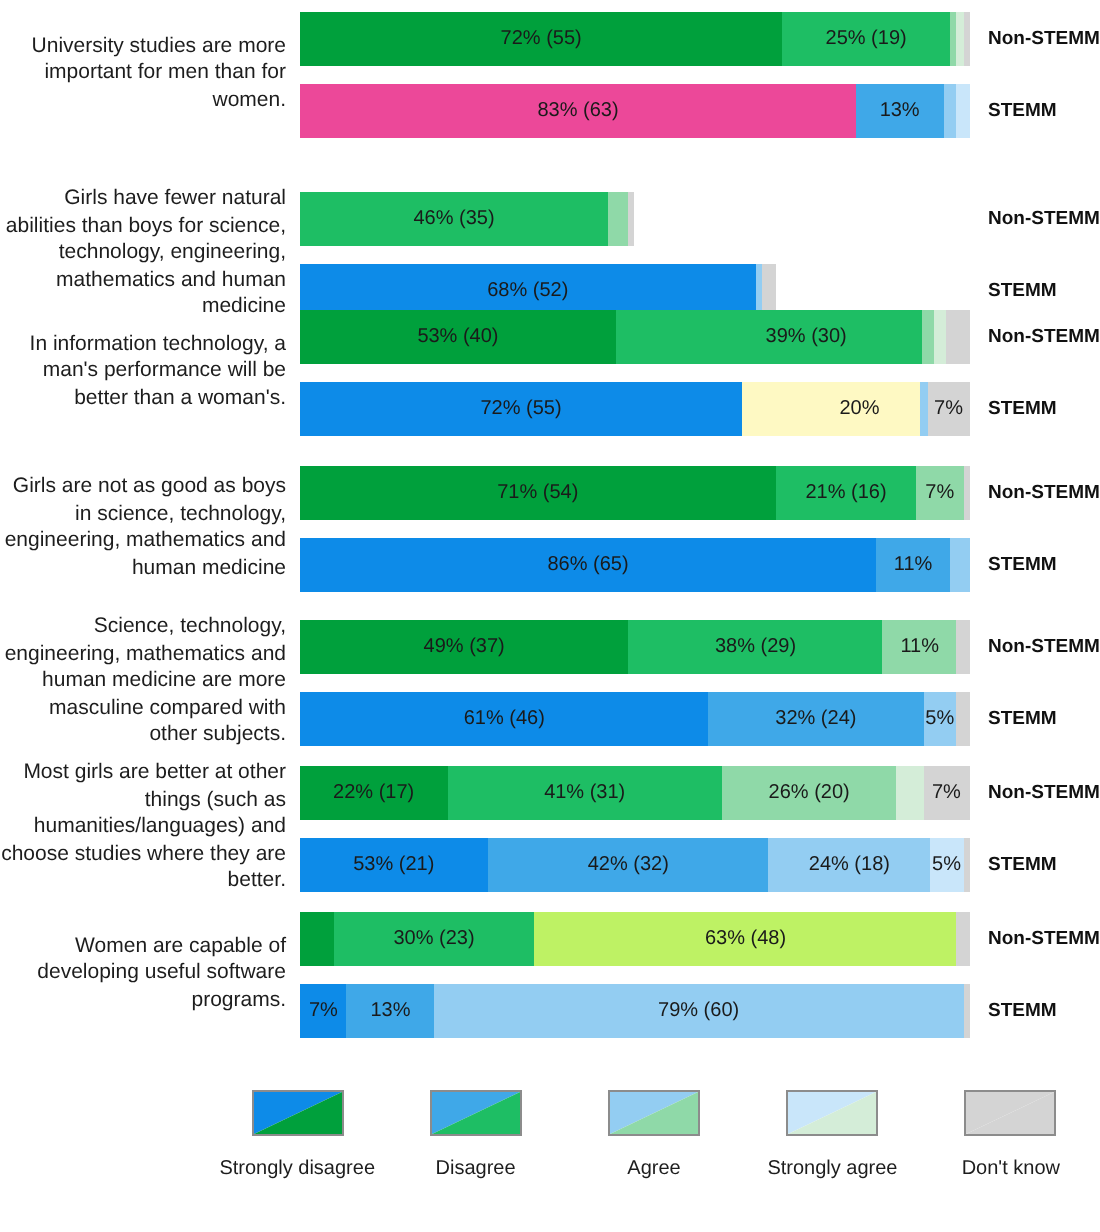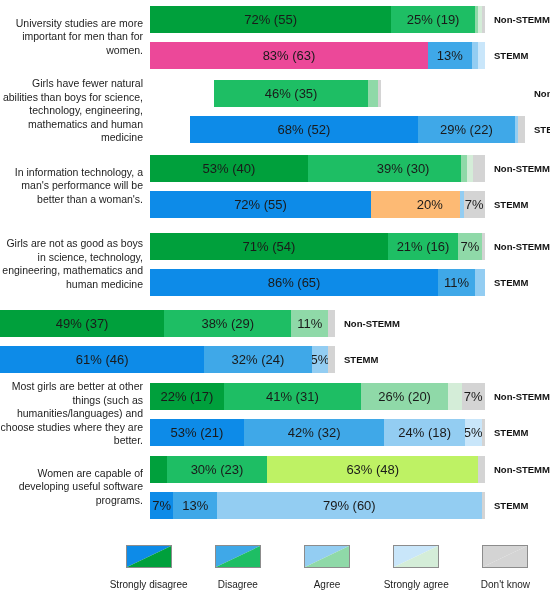--- a/index.html
+++ b/index.html
@@ -70,21 +70,21 @@
     display: flex;
     flex-direction: row;
     overflow: hidden;
   }
 
   .seg {
     height: 27px;
     display: flex;
     align-items: center;
     justify-content: center;
-    font-size: 13px;
+    font-size: 10px;
     color: #1a1a1a;
     white-space: nowrap;
     overflow: hidden;
   }
 
   .series-label {
     flex: 0 0 auto;
     padding-left: 9px;
     font-size: 9.5px;
     font-weight: bold;
@@ -160,41 +160,38 @@
               <div class="seg" title="STEMM — Disagree: 13%" style="width: 13%; background: rgb(63, 168, 232);">
                 <span>13%</span>
               </div>
               <div class="seg" title="STEMM — Agree: 2%" style="width: 2%; background: rgb(147, 205, 242);"></div>
               <div class="seg" title="STEMM — Strongly agree: 2%" style="width: 2%; background: rgb(201, 230, 250);"></div>
             </div>
             <div class="series-label">STEMM</div>
           </div>
         </div>
       </div>
-      <div class="group-row" style="top: 74px; height: 74px; gap: 40px;">
+      <div class="group-row" style="top: 90px; height: 74px;">
         <div class="q-label">Girls have fewer natural abilities than boys for science, technology, engineering, mathematics and human medicine</div>
         <div class="bars-col">
           <div class="bar-line">
             <div class="bar-track">
-              <div class="seg" title="Non-STEMM — Disagree: 46%" style="width: 46%; background: rgb(30, 190, 100); margin-left: 24px;">
+              <div class="seg" title="Non-STEMM — Disagree: 46%" style="width: 46%; background: rgb(30, 190, 100);">
                 <span>46% (35)</span>
               </div>
               <div class="seg" title="Non-STEMM — Agree: 3%" style="width: 3%; background: rgb(143, 217, 168);"></div>
               <div class="seg" title="Non-STEMM — Don't know: 1%" style="width: 1%; background: rgb(212, 212, 212);"></div>
             </div>
             <div class="series-label">Non-STEMM</div>
           </div>
           <div class="bar-gap"></div>
           <div class="bar-line">
             <div class="bar-track">
               <div class="seg" title="STEMM — Strongly disagree: 68%" style="width: 68%; background: rgb(13, 139, 232);">
                 <span>68% (52)</span>
-              </div>
-              <div class="seg" title="STEMM — Disagree: 29%" style="width: 29%; background: rgb(63, 168, 232);">
-                <span>29% (22)</span>
               </div>
               <div class="seg" title="STEMM — Agree: 1%" style="width: 1%; background: rgb(147, 205, 242);"></div>
               <div class="seg" title="STEMM — Don't know: 2%" style="width: 2%; background: rgb(212, 212, 212);"></div>
             </div>
             <div class="series-label">STEMM</div>
           </div>
         </div>
       </div>
       <div class="group-row" style="top: 150px; height: 72px;">
         <div class="q-label">In information technology, a man's performance will be better than a woman's.</div>
@@ -212,21 +209,21 @@
               <div class="seg" title="Non-STEMM — Don't know: 4%" style="width: 4%; background: rgb(212, 212, 212);"></div>
             </div>
             <div class="series-label">Non-STEMM</div>
           </div>
           <div class="bar-gap"></div>
           <div class="bar-line">
             <div class="bar-track">
               <div class="seg" title="STEMM — Strongly disagree: 72%" style="width: 72%; background: rgb(13, 139, 232);">
                 <span>72% (55)</span>
               </div>
-              <div class="seg" title="STEMM — Disagree: 20%" style="width: 20%; background: #fdba74; padding-left: 28px;">
+              <div class="seg" title="STEMM — Disagree: 20%" style="width: 20%; background: #fef9c3; padding-left: 28px;">
                 <span>20%</span>
               </div>
               <div class="seg" title="STEMM — Agree: 1%" style="width: 1%; background: rgb(147, 205, 242);"></div>
               <div class="seg" title="STEMM — Don't know: 7%" style="width: 7%; background: rgb(212, 212, 212);">
                 <span>7%</span>
               </div>
             </div>
             <div class="series-label">STEMM</div>
           </div>
         </div>
@@ -258,20 +255,21 @@
               <div class="seg" title="STEMM — Disagree: 11%" style="width: 11%; background: rgb(63, 168, 232);">
                 <span>11%</span>
               </div>
               <div class="seg" title="STEMM — Agree: 3%" style="width: 3%; background: rgb(147, 205, 242);"></div>
             </div>
             <div class="series-label">STEMM</div>
           </div>
         </div>
       </div>
       <div class="group-row" style="top: 306px; height: 70px;">
+        <div class="q-label">Science, technology, engineering, mathematics and human medicine are more masculine compared with other subjects.</div>
         <div class="bars-col">
           <div class="bar-line">
             <div class="bar-track">
               <div class="seg" title="Non-STEMM — Strongly disagree: 49%" style="width: 49%; background: rgb(0, 160, 60);">
                 <span>49% (37)</span>
               </div>
               <div class="seg" title="Non-STEMM — Disagree: 38%" style="width: 38%; background: rgb(30, 190, 100);">
                 <span>38% (29)</span>
               </div>
               <div class="seg" title="Non-STEMM — Agree: 11%" style="width: 11%; background: rgb(143, 217, 168);">

